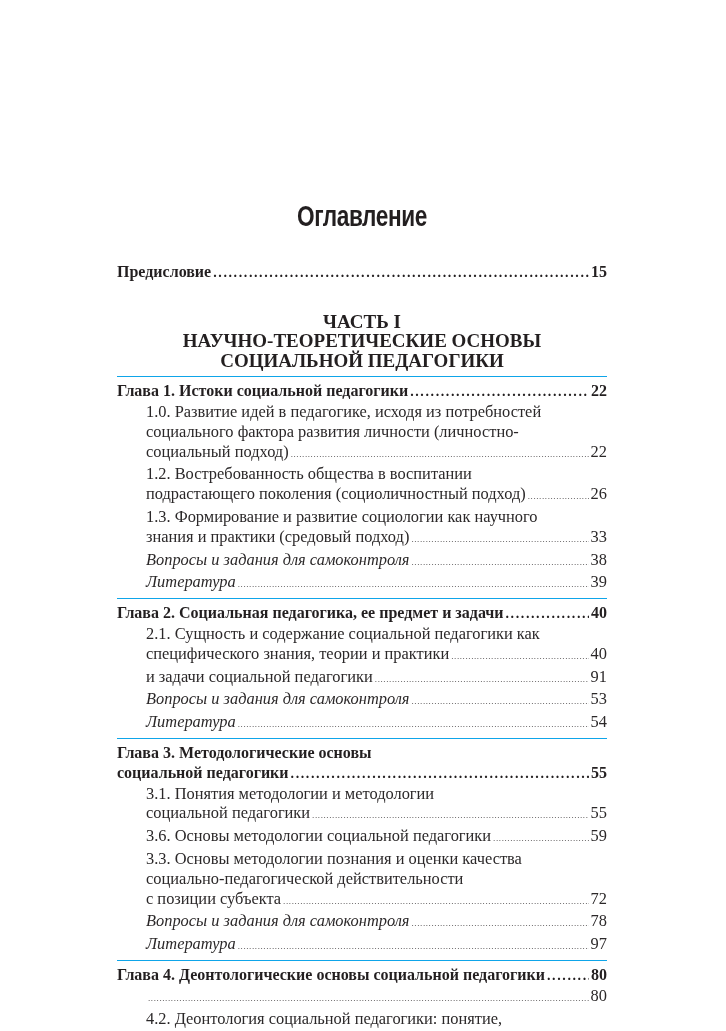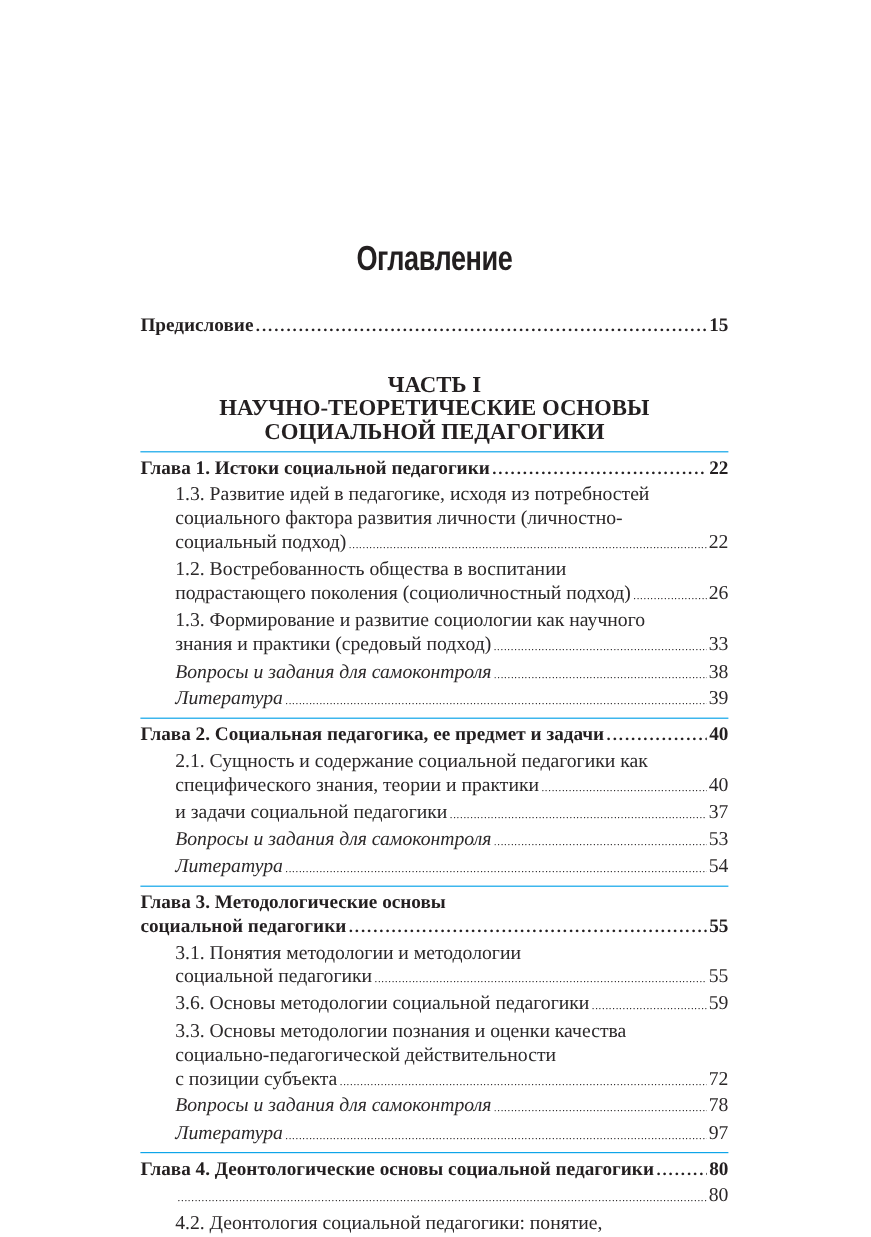--- a/index.html
+++ b/index.html
@@ -125,21 +125,21 @@
       <div>СОЦИАЛЬНОЙ ПЕДАГОГИКИ</div>
     </div>
 
     <div id="chapters">
         <div class="chapter-block">
           <div class="entry bold">
             <span class="txt">Глава 1. Истоки социальной педагогики</span>
             <span class="leader"></span>
             <span class="pg">22</span>
           </div>
-          <div class="line sub">1.3. Развитие идей в педагогике, исходя из потребностей</div>
+          <div class="line sub">1.0. Развитие идей в педагогике, исходя из потребностей</div>
           <div class="line sub">социального фактора развития личности (личностно-</div>
           <div class="entry sub">
             <span class="txt">социальный подход)</span>
             <span class="leader"></span>
             <span class="pg">22</span>
           </div>
           <div class="line sub">1.2. Востребованность общества в воспитании</div>
           <div class="entry sub">
             <span class="txt">подрастающего поколения (социоличностный подход)</span>
             <span class="leader"></span>
@@ -170,21 +170,21 @@
           </div>
           <div class="line sub">2.1. Сущность и содержание социальной педагогики как</div>
           <div class="entry sub">
             <span class="txt">специфического знания, теории и практики</span>
             <span class="leader"></span>
             <span class="pg">40</span>
           </div>
           <div class="entry sub">
             <span class="txt">и задачи социальной педагогики</span>
             <span class="leader"></span>
-            <span class="pg">37</span>
+            <span class="pg">91</span>
           </div>
           <div class="entry sub ital">
             <span class="txt">Вопросы и задания для самоконтроля</span>
             <span class="leader"></span>
             <span class="pg">53</span>
           </div>
           <div class="entry sub ital">
             <span class="txt">Литература</span>
             <span class="leader"></span>
             <span class="pg">54</span>

